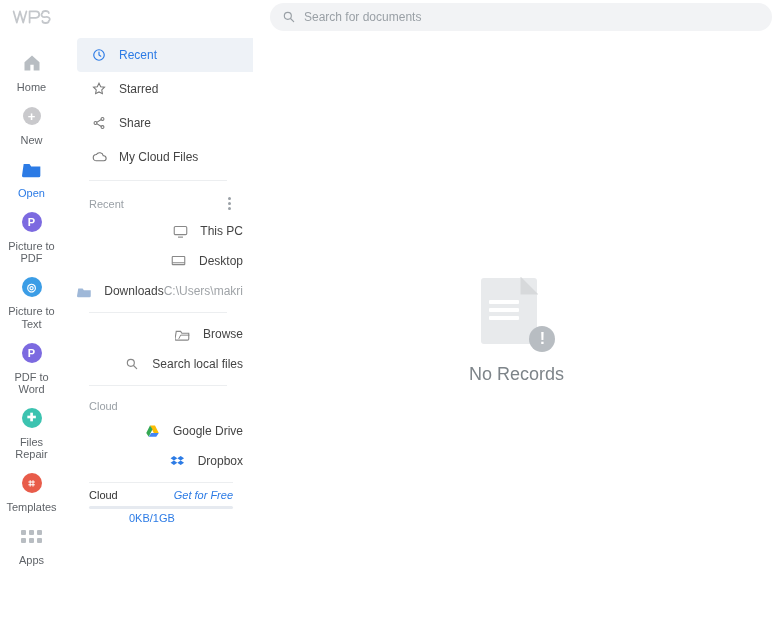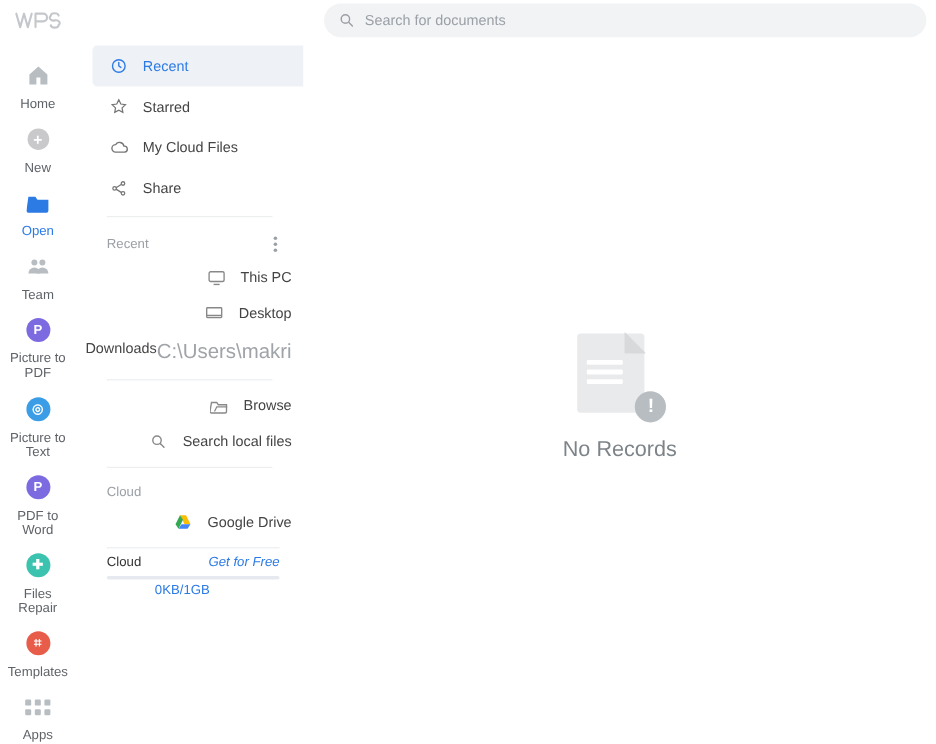--- a/index.html
+++ b/index.html
@@ -115,21 +115,21 @@
 }
 .sep { height:1px; background:#eceef0; margin: 6px 26px; }
 
 .loc-item {
   display:flex; align-items:center;
   gap:12px; padding: 7px 10px 7px 28px;
   cursor:pointer; color:#444;justify-content:flex-end;
 }
 .loc-item .icn { width:16px; height:16px; display:flex; align-items:center; justify-content:center; color:#888; }
 .loc-item .col { display:flex; line-height:1.2; }
-.loc-sub { color:#a0a4a8; font-size:17px; }
+.loc-sub { color:#a0a4a8; font-size:12px; }
 
 .cloud-footer {
   margin: 6px 20px 0 26px;
   border-top: 1px solid #eceef0;
   padding-top: 6px;
   font-size: 11px;
   display:flex; flex-direction:column; gap:3px;
 }
 .cloud-row { display:flex; justify-content:space-between; align-items:center; }
 .cloud-row .getfree { color:#2c7be5; cursor:pointer;font-style:italic; }
@@ -213,31 +213,20 @@
       <div class="nav-item active">
         <div class="nav-icon">
           <svg width="20" height="18" viewBox="0 0 24 20">
               <path d="M2 4 h7 l2 3 h11 v11 a2 2 0 0 1 -2 2 h-18 a2 2 0 0 1 -2 -2 z" fill="#2c7be5"></path>
             </svg>
         </div>
         <div class="nav-label">Open</div>
       </div>
       <div class="nav-item">
         <div class="nav-icon">
-          <svg width="20" height="16" viewBox="0 0 24 18">
-              <circle cx="8" cy="5" r="3" fill="#b8bdc2"></circle>
-              <circle cx="16" cy="5" r="3" fill="#b8bdc2"></circle>
-              <path d="M2 16 a6 6 0 0 1 12 0 z" fill="#b8bdc2"></path>
-              <path d="M10 16 a6 6 0 0 1 12 0 z" fill="#b8bdc2"></path>
-            </svg>
-        </div>
-        <div class="nav-label">Team</div>
-      </div>
-      <div class="nav-item">
-        <div class="nav-icon">
             <div class="circle purple">P</div>
           </div>
         <div class="nav-label">Picture to PDF</div>
       </div>
       <div class="nav-item">
         <div class="nav-icon">
             <div class="circle blue">◎</div>
           </div>
         <div class="nav-label">Picture to Text</div>
       </div>
@@ -284,39 +273,39 @@
         </span>
         <span>Recent</span>
       </div>
       <div class="snav-item">
         <span class="icn">
           <svg width="14" height="14" viewBox="0 0 24 24">
               <path d="M12 2 l2.9 6 6.6 .9 -4.8 4.6 1.1 6.5 L12 17 l-5.8 3 1.1-6.5 -4.8-4.6 6.6-.9 z" stroke="currentColor" stroke-width="1.8" fill="none"></path>
             </svg>
         </span>
         <span>Starred</span>
-      </div>
-      <div class="snav-item">
-        <span class="icn">
-          <svg width="15" height="12" viewBox="0 0 24 18">
-              <path d="M7 15 a5 5 0 0 1 0-10 a6 6 0 0 1 11 2 a4 4 0 0 1 1 8 z" stroke="currentColor" stroke-width="1.8" fill="none"></path>
-            </svg>
-        </span>
-        <span>My Cloud Files</span>
       </div>
       <div class="snav-item">
         <span class="icn">
           <svg width="14" height="14" viewBox="0 0 24 24">
               <circle cx="6" cy="12" r="2.5" stroke="currentColor" stroke-width="1.8" fill="none"></circle>
               <circle cx="18" cy="5" r="2.5" stroke="currentColor" stroke-width="1.8" fill="none"></circle>
               <circle cx="18" cy="19" r="2.5" stroke="currentColor" stroke-width="1.8" fill="none"></circle>
               <path d="M8 11 L16 6 M8 13 L16 18" stroke="currentColor" stroke-width="1.8"></path>
             </svg>
         </span>
         <span>Share</span>
+      </div>
+      <div class="snav-item">
+        <span class="icn">
+          <svg width="15" height="12" viewBox="0 0 24 18">
+              <path d="M7 15 a5 5 0 0 1 0-10 a6 6 0 0 1 11 2 a4 4 0 0 1 1 8 z" stroke="currentColor" stroke-width="1.8" fill="none"></path>
+            </svg>
+        </span>
+        <span>My Cloud Files</span>
       </div>
 
       <div class="sep"></div>
       <div class="snav-header">
         <span>Recent</span>
         <div class="kebab">
             <span></span>
             <span></span>
             <span></span>
           </div>
@@ -380,20 +369,28 @@
       <div class="loc-item">
         <span class="icn">
           <svg width="15" height="14" viewBox="0 0 24 22">
               <path d="M8 2 L16 2 L22 14 L14 14 Z" fill="#fbbc04"></path>
               <path d="M8 2 L2 14 L6 20 L12 8 Z" fill="#34a853"></path>
               <path d="M22 14 L18 20 L6 20 L10 14 Z" fill="#4285f4"></path>
             </svg>
         </span>
         <span>Google Drive</span>
       </div>
+      <div class="loc-item">
+        <span class="icn">
+          <svg width="15" height="14" viewBox="0 0 24 20">
+              <path d="M6 2 L12 6 L6 10 L0 6 Z M18 2 L24 6 L18 10 L12 6 Z M6 10 L12 14 L6 18 L0 14 Z M18 10 L24 14 L18 18 L12 14 Z" fill="#2c7be5" transform="scale(0.9) translate(1,0)"></path>
+            </svg>
+        </span>
+        <span>Dropbox</span>
+      </div>
 
       <div class="cloud-footer">
         <div class="cloud-row">
           <span>Cloud</span>
           <span class="getfree">Get for Free</span>
         </div>
         <div class="cloud-bar"></div>
         <span class="cloud-usage">0KB/1GB</span>
       </div>
     </div>

